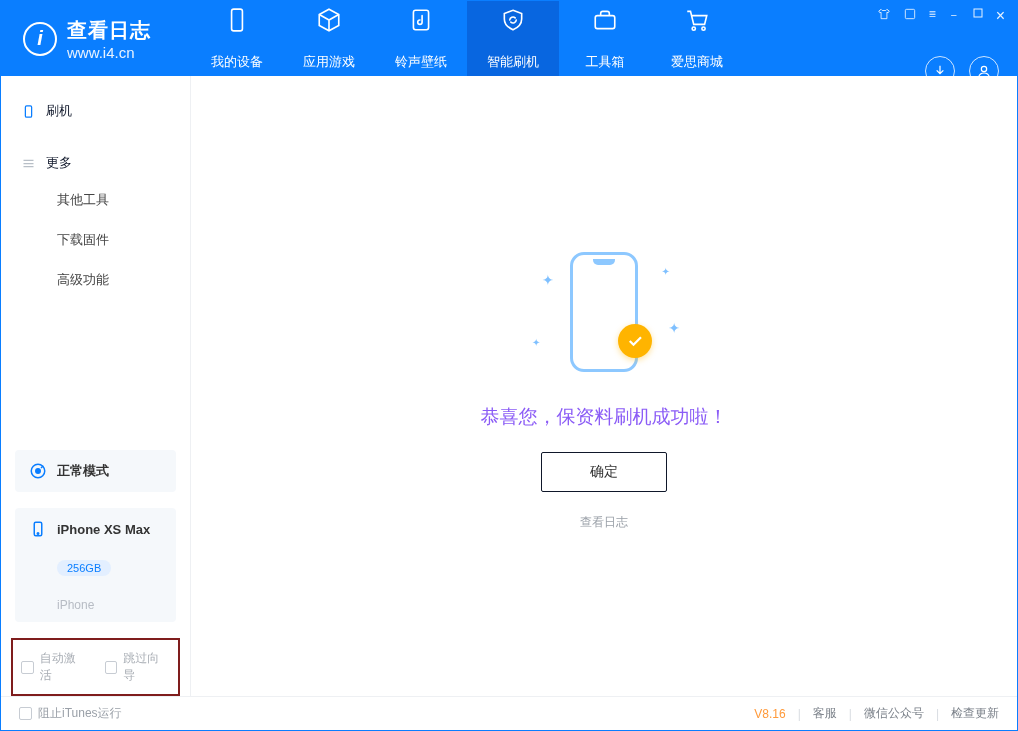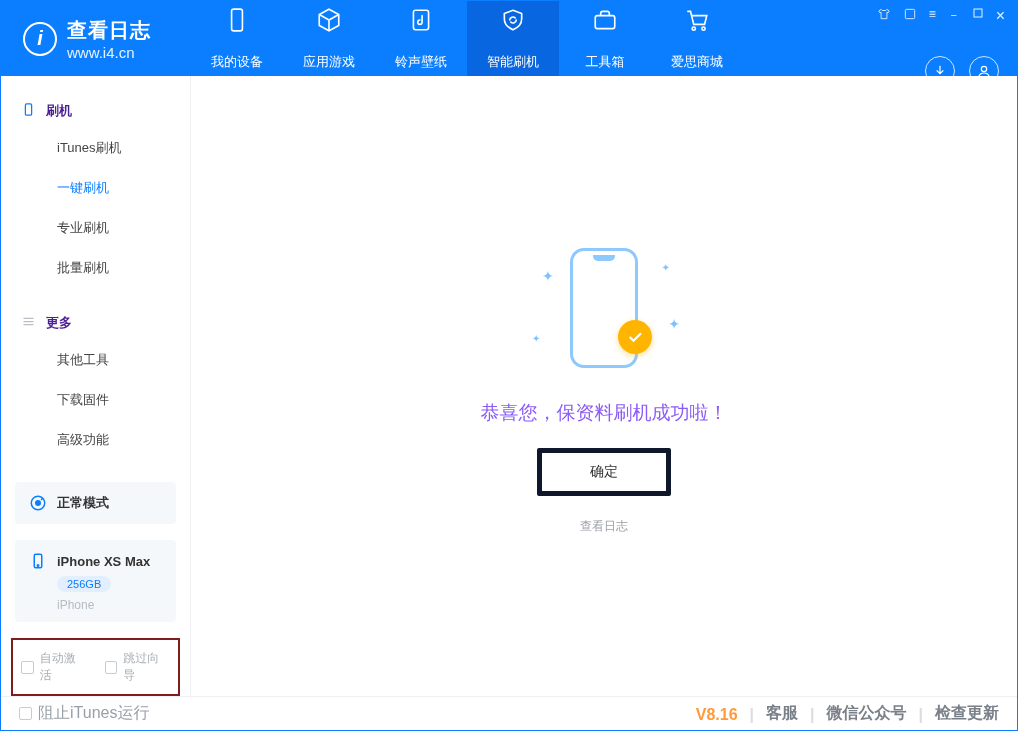--- a/index.html
+++ b/index.html
@@ -75,43 +75,43 @@
 
 .sidebar {
   width: 190px;
   border-right: 1px solid #eef0f3;
   display: flex; flex-direction: column;
   font-size: 13px;
   color: #333;
 }
 .side-section { padding-top: 18px; }
 .side-title {
-  display: flex; align-items: flex-start; gap: 10px;
-  padding: 8px 20px; font-weight: bold; color: #4c1d95;
+  display: flex; align-items: center; gap: 10px;
+  padding: 8px 20px; font-weight: normal; color: #0f172a;
 }
 .side-title svg { width: 15px; height: 15px; }
 .side-items { list-style:none; }
 .side-item {
   padding: 11px 20px 11px 56px;
   cursor: pointer; color: #444;
 }
 .side-item.active { color: #0a7eff; }
 
 .side-spacer { flex: 1; }
 
 .mode-card, .device-card {
   margin: 8px 14px;
   background: #f5f8fb;
   border-radius: 4px;
   padding: 12px 14px;
   display: flex; align-items: center; gap: 10px;
   font-size: 13px; color: #333; font-weight: bold;
 }
 .mode-card svg, .device-card svg { width: 18px; height: 18px; }
-.device-card { flex-direction: column; align-items: flex-start; gap: 6px; padding: 12px 14px 10px; }
+.device-card { flex-direction: column; align-items: flex-start; gap: 22px; padding: 12px 14px 10px; }
 .device-card .dev-row { display:flex; align-items:center; gap:10px; }
 .dev-badge {
   background: #e3efff; color: #0a7eff; font-size: 11px;
   padding: 2px 10px; border-radius: 10px; font-weight: normal;
   margin-left: 28px;
 }
 .dev-sub { color: #b7bcc4; font-size: 12px; font-weight: normal; margin-left: 28px; }
 
 .opt-row {
   border: 2px solid #7f1d1d;
@@ -141,33 +141,33 @@
 }
 .check-badge svg { width:18px; height:18px; stroke:#fff; fill:none; stroke-width:3; }
 .sparkle { position:absolute; color:#7fc0ff; font-size: 14px; }
 .sparkle.s1 { left: 28px; top: 30px; }
 .sparkle.s2 { left: 18px; bottom: 34px; font-size:10px; }
 .sparkle.s3 { right: 24px; top: 24px; font-size:10px; }
 .sparkle.s4 { right: 14px; bottom: 46px; }
 
 .success-msg { font-size: 19px; color: #8b5cf6; font-weight: 500; text-align: right; }
 .ok-btn {
-  border: 5px solid #0f172a; background:#fff; padding: 10px 48px;
+  border: 1px solid #0f172a; background:#fff; padding: 10px 48px;
   font-size: 14px; color:#333; cursor:pointer; border-radius: 2px;
 }
 .log-link { font-size: 12px; color: #9aa0a8; cursor:pointer; }
 
 
 .footer {
   height: 34px; border-top: 1px solid #eef0f3;
   display:flex; align-items:center; padding: 0 18px;
-  font-size: 16px; color: #9aa0a8;
+  font-size: 12px; color: #9aa0a8;
 }
 .footer .chk { color:#9aa0a8; }
-.footer .right { margin-left:auto; display:flex; align-items:flex-end; gap: 12px; font-weight: bold; }
+.footer .right { margin-left:auto; display:flex; align-items:center; gap: 12px; }
 .footer .ver { color:#ff9a3b; }
 .footer .sep { color:#d9dde2; }
 .footer .flink { color:#7a8089; cursor:pointer; }
 </style>
 </head>
 <body>
 
 <div class="window">
 
   <div class="header">
@@ -269,26 +269,20 @@
   <div class="body">
 
     <div class="sidebar">
       <div class="side-section">
         <div class="side-title">
           <svg viewBox="0 0 24 24" fill="none" stroke="#0a7eff" stroke-width="2">
               <rect x="7" y="3" width="10" height="18" rx="2"></rect>
             </svg>
           <span>刷机</span>
         </div>
-        <ul class="side-items">
-          <li class="side-item">iTunes刷机</li>
-          <li class="side-item active">一键刷机</li>
-          <li class="side-item">专业刷机</li>
-          <li class="side-item">批量刷机</li>
-        </ul>
       </div>
 
       <div class="side-section">
         <div class="side-title">
           <svg viewBox="0 0 24 24" fill="none" stroke="#b8bfc7" stroke-width="2">
               <path d="M4 7h16M4 12h16M4 17h16"></path>
             </svg>
           <span>更多</span>
         </div>
         <ul class="side-items">

